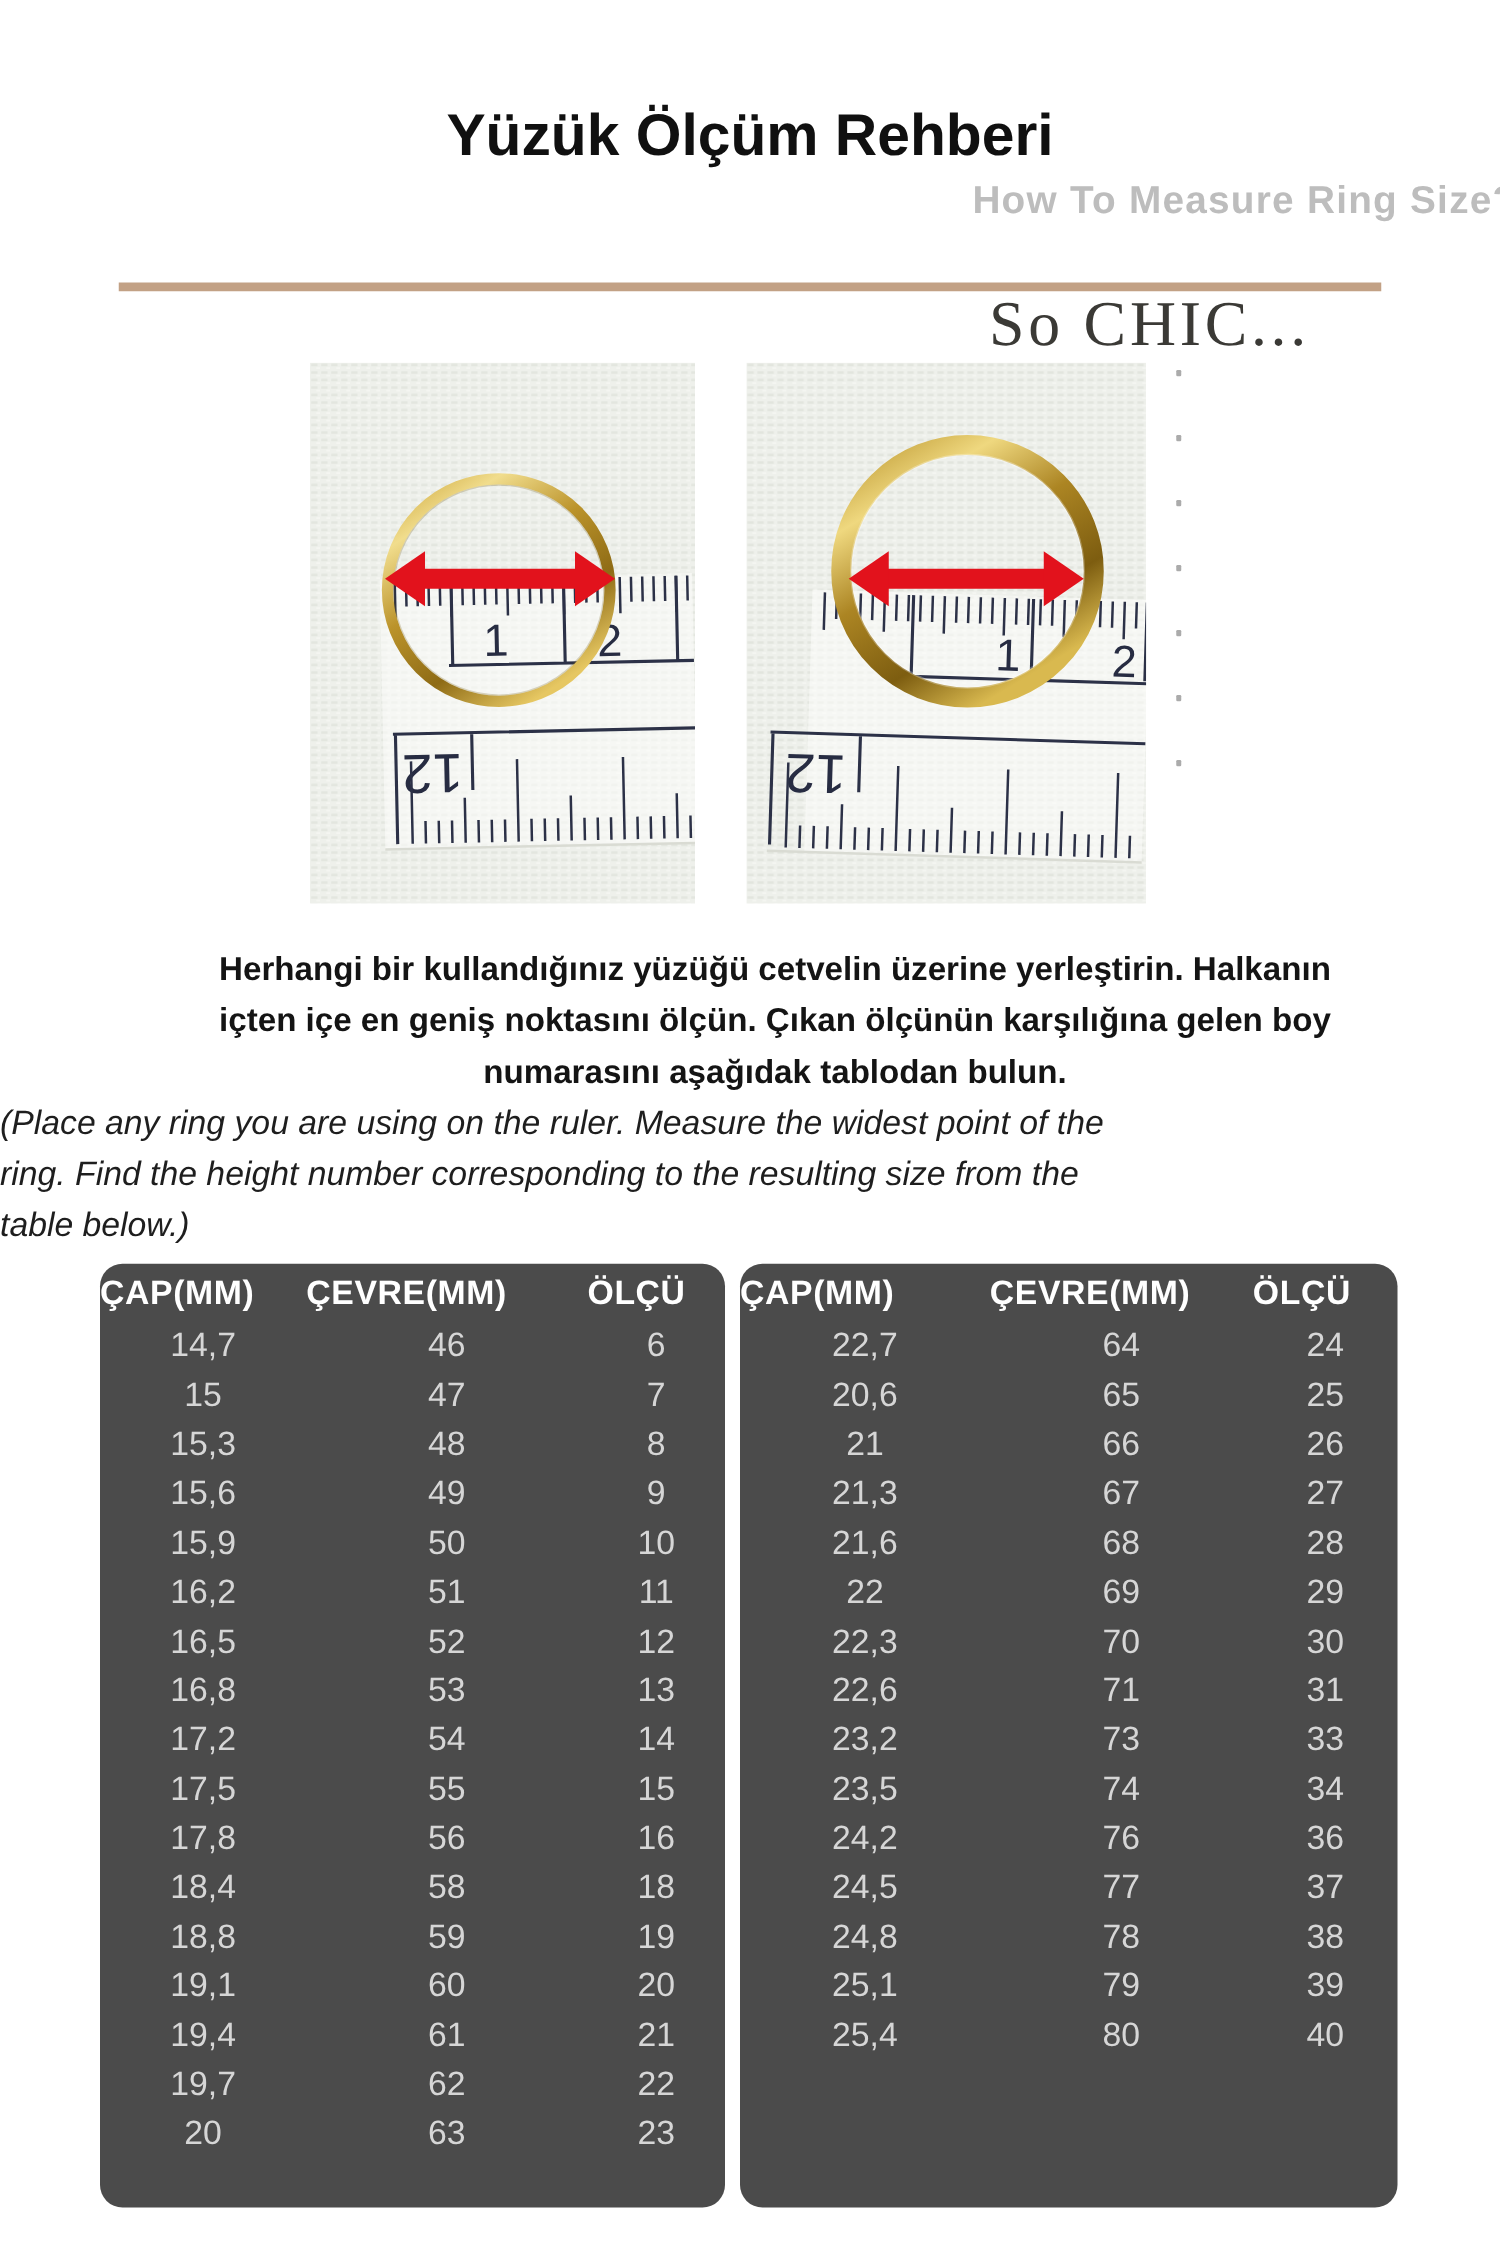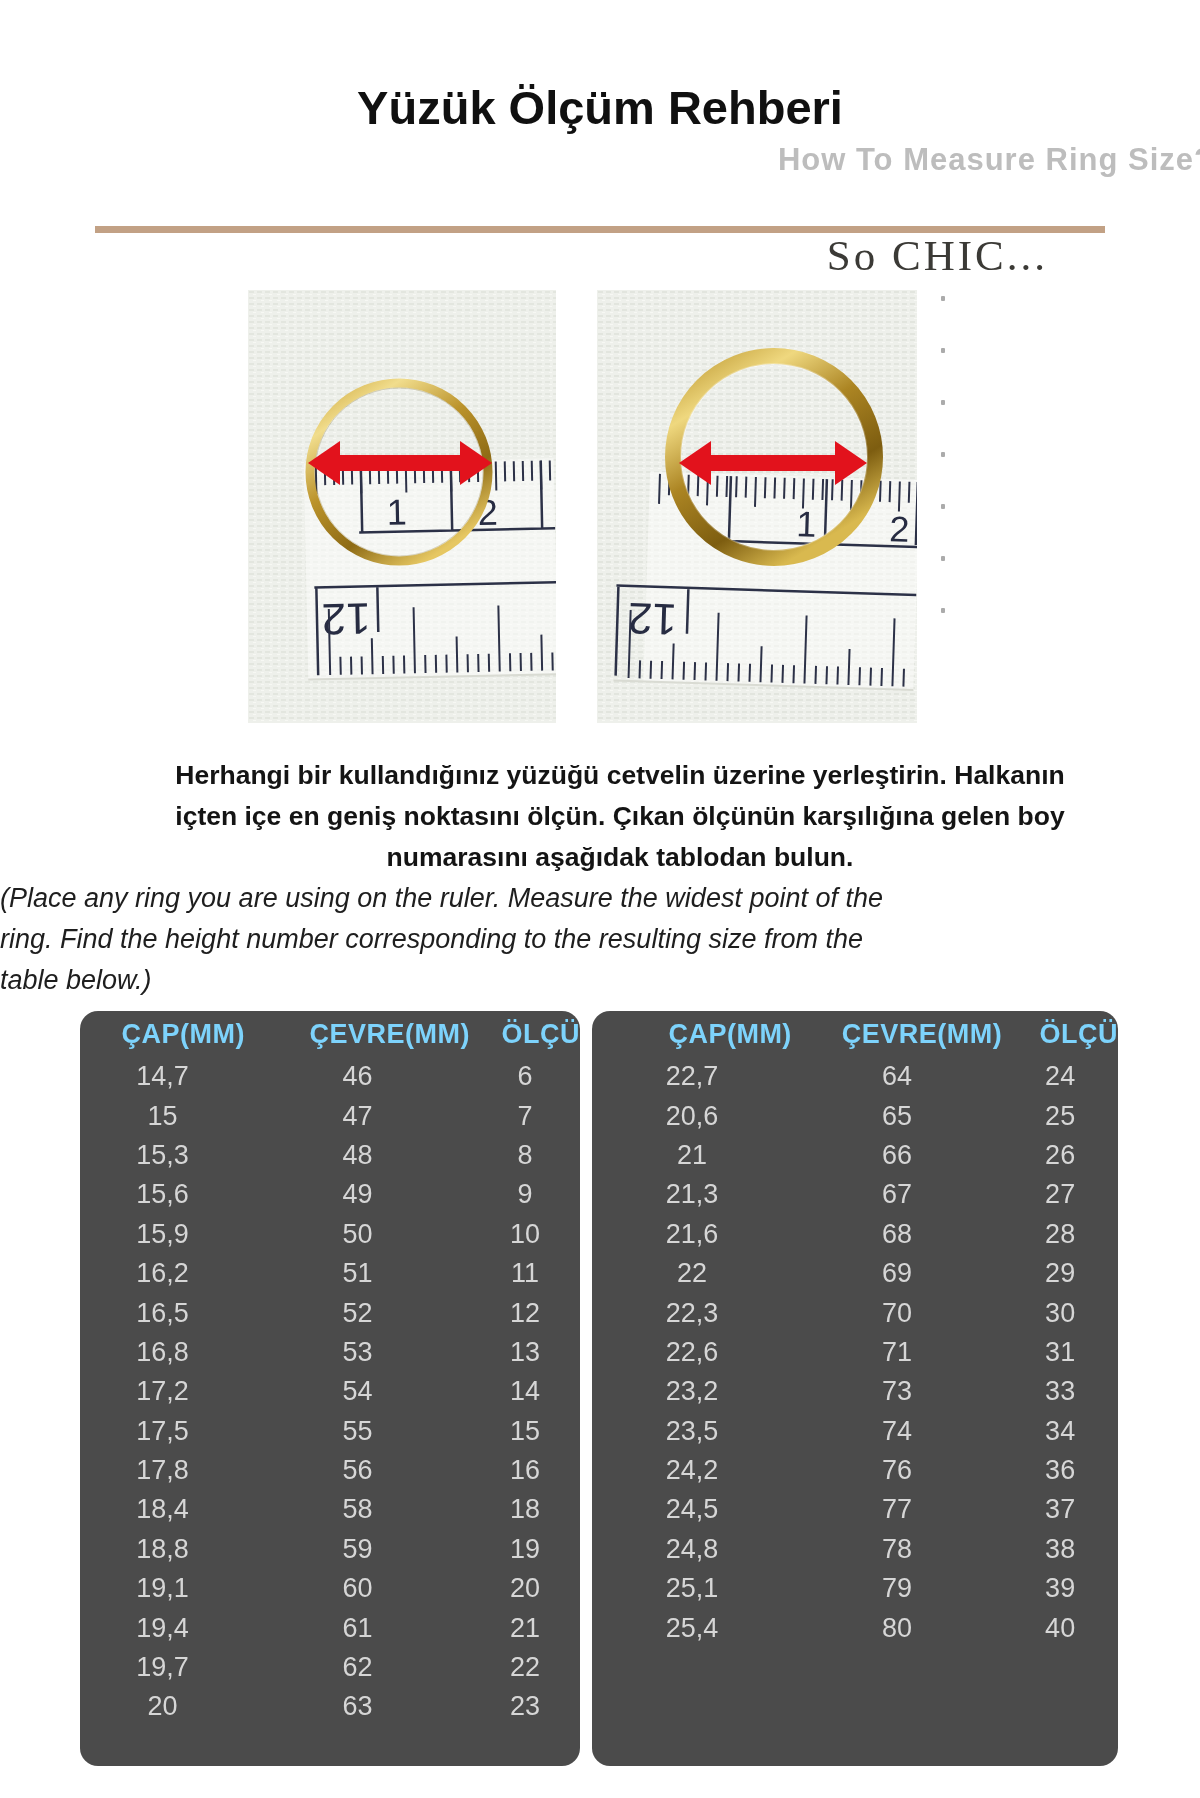--- a/index.html
+++ b/index.html
@@ -5,42 +5,42 @@
   html,body{margin:0;padding:0;background:#ffffff;}
   .stage{position:relative;width:1200px;height:1798px;background:#ffffff;overflow:hidden;
          font-family:"Liberation Sans", sans-serif;margin-top:28px;}
   .abs{position:absolute;}
 
   .title{top:52px;left:0;width:1200px;text-align:center;font-size:47px;font-weight:800;
          color:#101010;letter-spacing:0px;}
   .subtitle{top:114px;left:0;width:1200px;text-align:right;font-size:31px;font-weight:700;
             color:#bdbdbd;letter-spacing:1px;padding-left:14px;}
   .divider{left:95px;top:198px;width:1010px;height:7px;background:#c2a185;}
-  .brand{top:203px;right:152px;font-family:"Liberation Serif", serif;font-size:43px;
+  .brand{top:203px;right:152px;font-family:"Liberation Serif", serif;font-size:51px;
          color:#3b3a36;letter-spacing:3px;white-space:nowrap;}
 
   .photo{top:262px;height:433px;overflow:hidden;}
   .photo-left{left:248px;width:308px;}
   .photo-right{left:597px;width:320px;}
   .photo svg{display:block;}
 
   .decor-dots{left:941px;top:268px;display:flex;flex-direction:column;gap:47px;}
   .decor-dots span{width:4px;height:5px;background:#ababab;border-radius:1px;display:block;}
 
   .tr-text{top:727px;left:0;width:1200px;text-align:center;font-weight:700;color:#141414;
            font-size:26.5px;line-height:41px;padding-left:20px;}
   .en-text{top:850px;left:0;width:1200px;text-align:left;font-style:italic;color:#1e1e1e;
            font-size:27px;line-height:41px;font-weight:400;}
   .tr-text div,.en-text div{white-space:nowrap;}
 
   .panel{top:983px;height:755px;background:#4b4b4b;border-radius:18px;}
   .panel-left{left:80px;width:500px;}
   .panel-right{left:592px;width:526px;}
   table.sizes{width:100%;border-collapse:collapse;table-layout:fixed;}
-  table.sizes th{height:46px;color:#7dd3fc;font-weight:700;font-size:27px;text-align:right;
+  table.sizes th{height:46px;color:#ffffff;font-weight:700;font-size:27px;text-align:left;
                  vertical-align:middle;padding:0;letter-spacing:0.5px;}
   table.sizes td{height:39.4px;color:#d6d6d6;font-weight:400;font-size:27px;text-align:center;
                  vertical-align:middle;padding:0;}
 </style>
 </head>
 <body>
 
 <div class="stage">
 
   <div class="abs title">Yüzük Ölçüm Rehberi</div>

